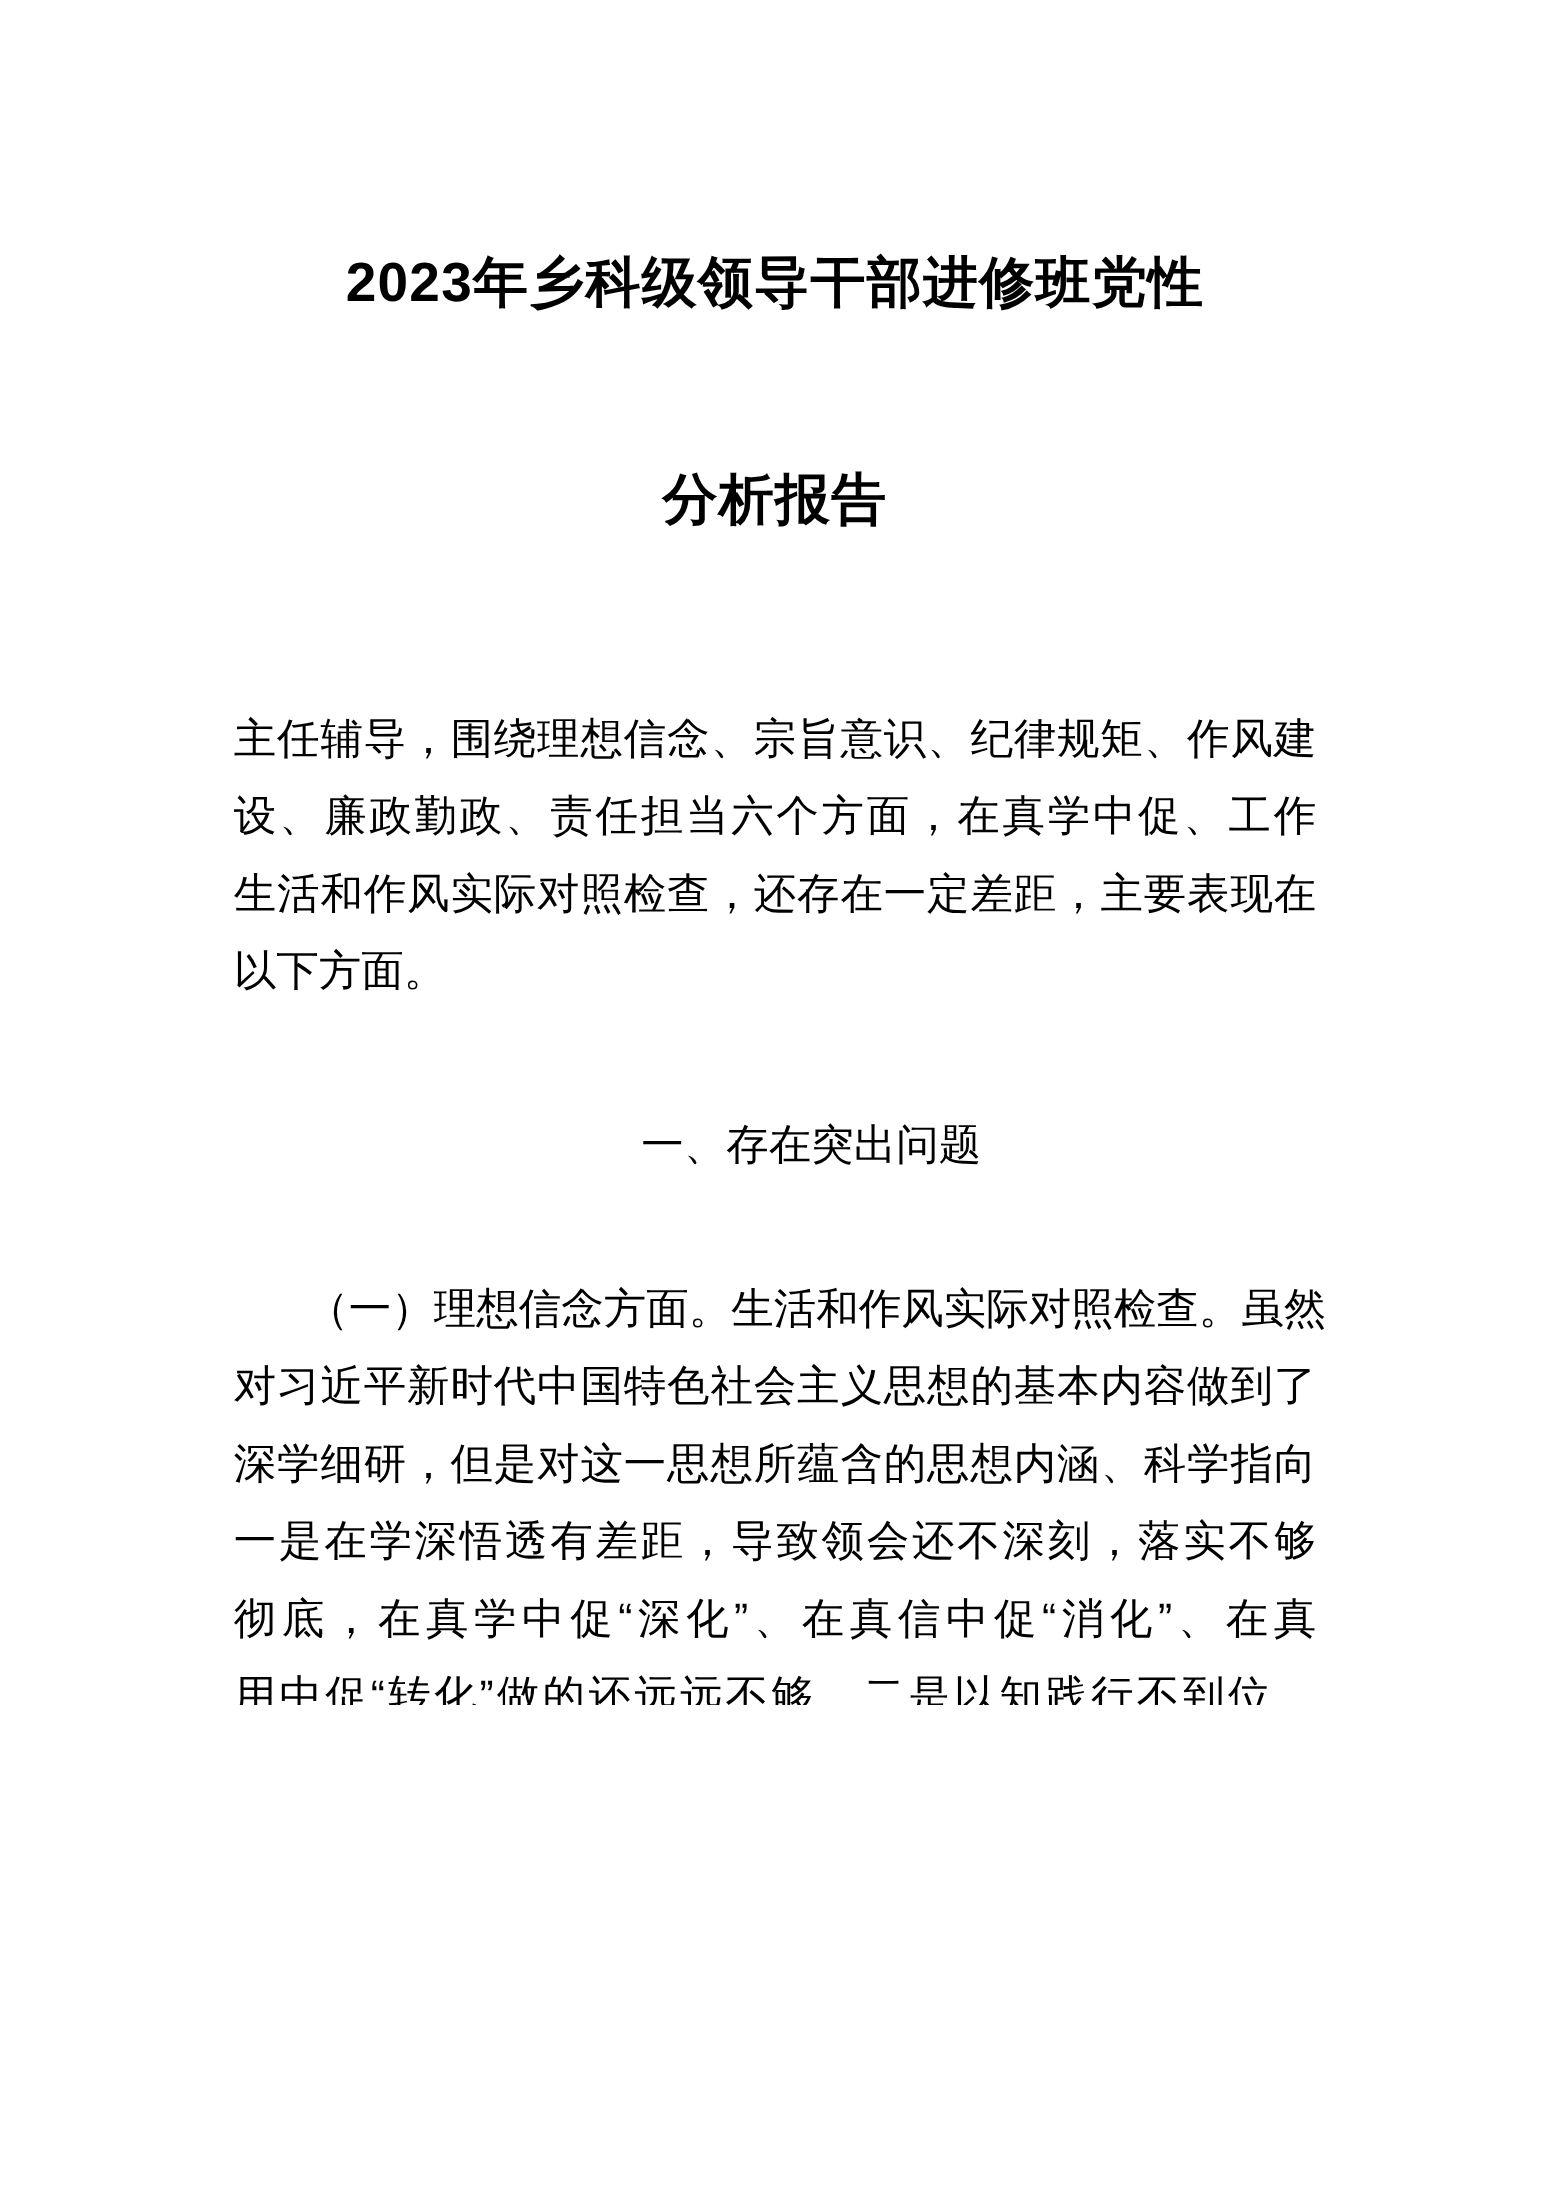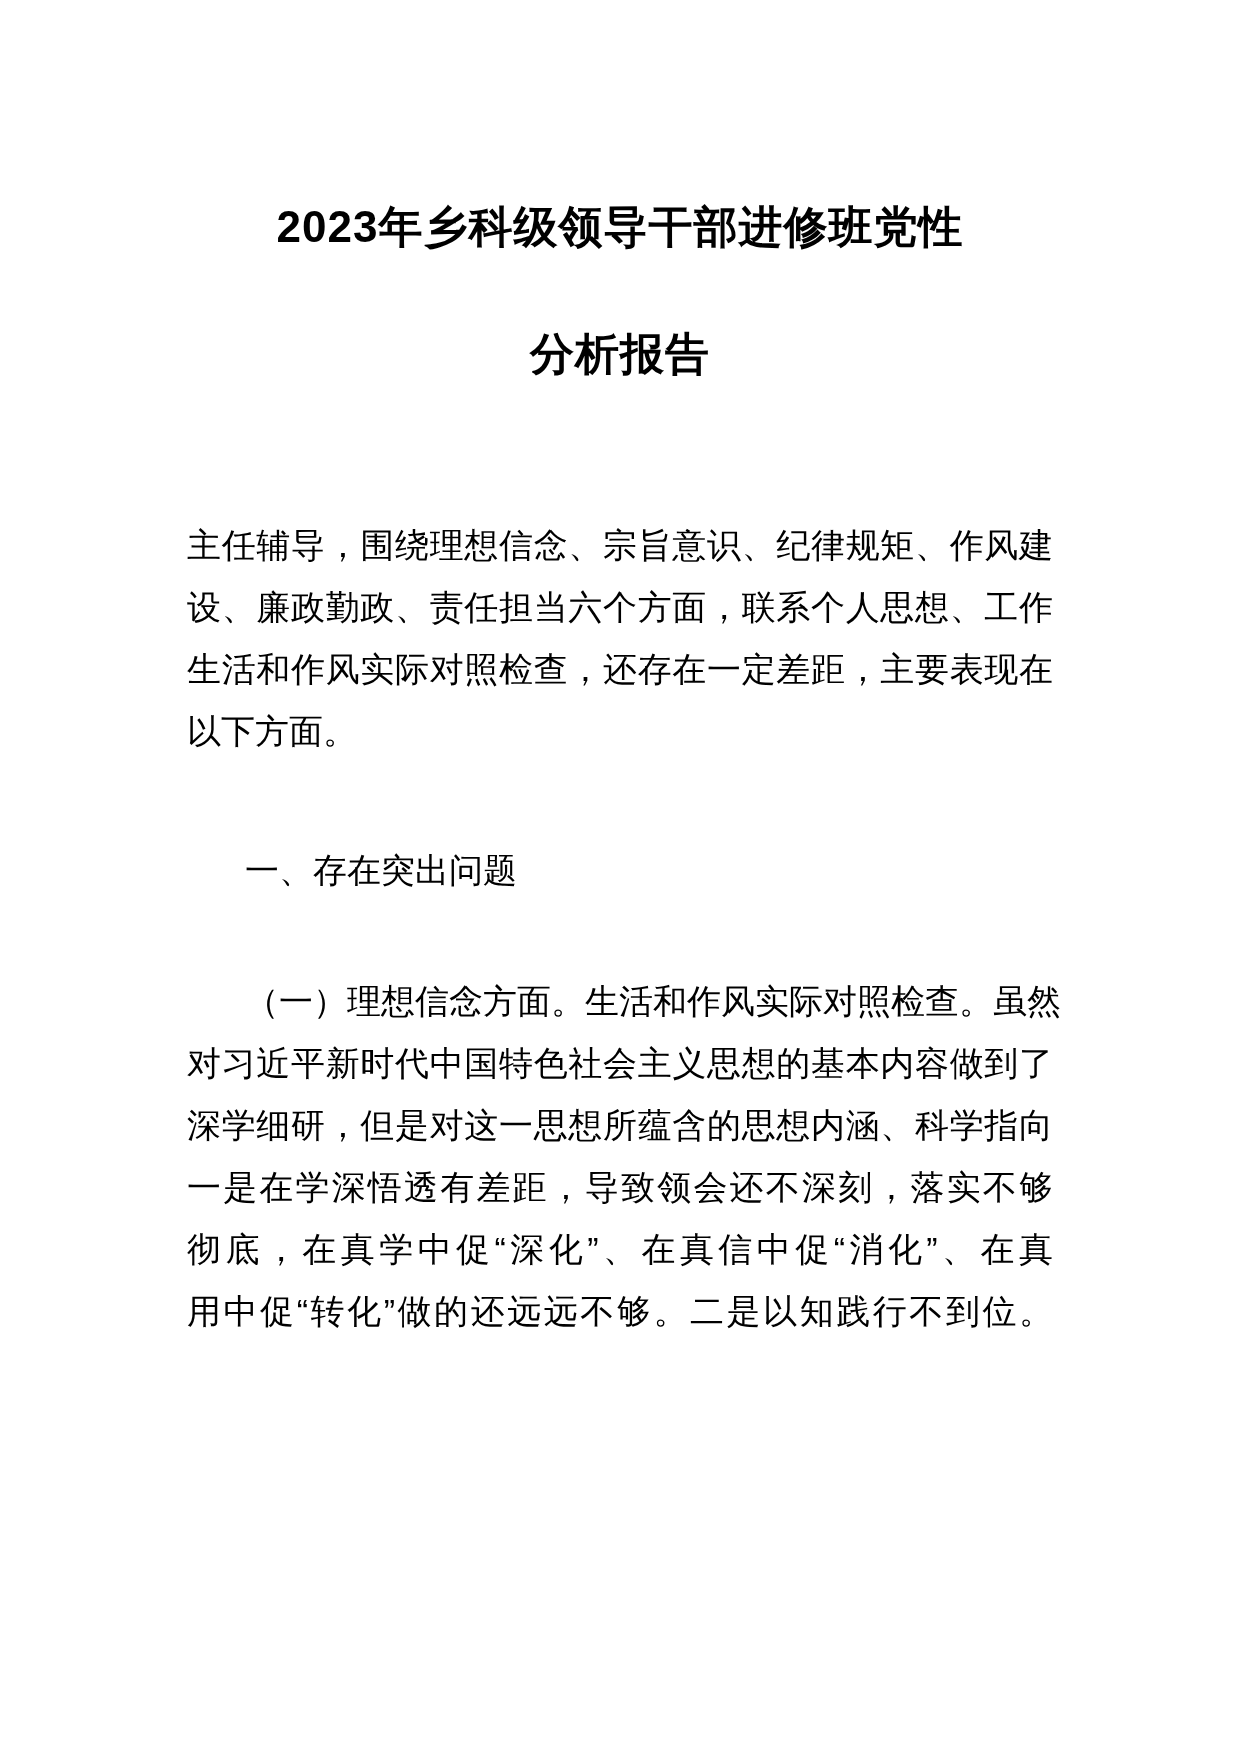--- a/index.html
+++ b/index.html
@@ -22,21 +22,21 @@
   .title-line {
     height: 62px;
     line-height: 62px;
     font-size: 44px;
     font-weight: 700;
     text-align: center;
     letter-spacing: 1px;
     white-space: nowrap;
   }
   .title-line.second {
-    margin-top: 65px;
+    margin-top: 111px;
   }
   .para {
     margin: 0;
   }
   .para.first-para  { margin-top: 129px; }
   .para.heading-block { margin-top: 77px; }
   .para.second-para { margin-top: 69px; }
   .line {
     height: 62px;
     line-height: 62px;
@@ -51,36 +51,36 @@
   }
   .line.no-fill {
     text-align: left;
     text-align-last: left;
   }
   .heading-line {
     height: 62px;
     line-height: 62px;
     font-size: 34px;
     text-indent: 58px;
-    text-align: left;
+    text-align: center;
     white-space: nowrap;
   }
 </style>
 </head>
 <body>
 
 <div class="page">
 
   <div class="title-line first">2023年乡科级领导干部进修班党性</div>
 
   <div class="title-line second">分析报告</div>
 
   <div class="para first-para">
     <div class="line">主任辅导，围绕理想信念、宗旨意识、纪律规矩、作风建</div>
-    <div class="line">设、廉政勤政、责任担当六个方面，联系个人思想、工作</div>
+    <div class="line">设、廉政勤政、责任担当六个方面，在真学中促、工作</div>
     <div class="line">生活和作风实际对照检查，还存在一定差距，主要表现在</div>
     <div class="line no-fill">以下方面。</div>
   </div>
 
   <div class="para heading-block">
     <div class="heading-line">一、存在突出问题</div>
   </div>
 
   <div class="para second-para">
     <div class="line indent">（一）理想信念方面。生活和作风实际对照检查。虽然</div>

